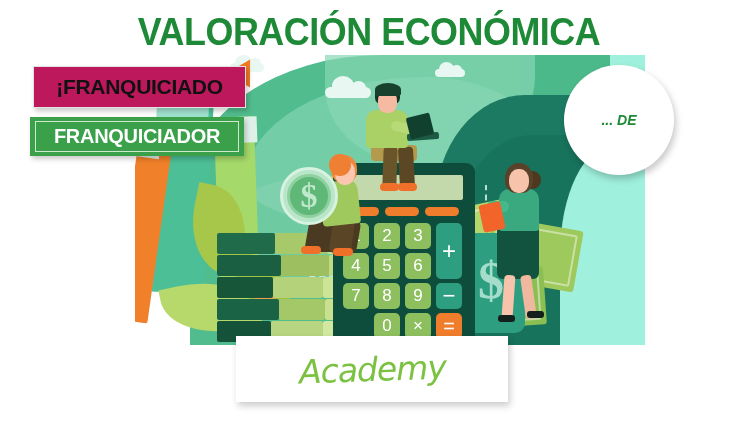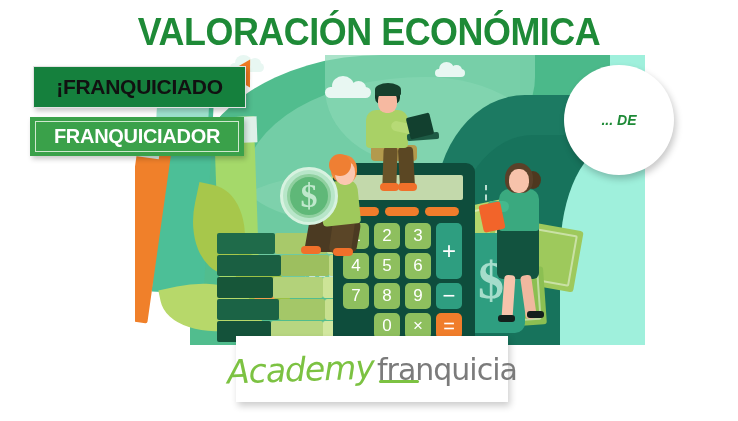--- a/index.html
+++ b/index.html
@@ -313,21 +313,21 @@
     position: absolute;
     box-sizing: border-box;
     box-shadow: 2px 3px 5px rgba(0,0,0,.22);
     display: flex;
     align-items: center;
     justify-content: center;
     z-index: 60;
   }
   #banner-franquiciado {
     left: 33px; top: 66px; width: 213px; height: 42px;
-    background: #15803d;
+    background: #be185d;
     color: #111111;
     font-weight: bold;
     font-size: 21px;
     letter-spacing: -0.3px;
     border: 1px solid #e2e2e2;
   }
   #banner-franquiciador {
     left: 30px; top: 117px; width: 214px; height: 39px;
     background: #3aa14a;
     color: #ffffff;
@@ -552,17 +552,13 @@
 <div class="banner" id="banner-franquiciador">
   <span class="inner">FRANQUICIADOR</span>
 </div>
 
 <div id="badge-proyectos">
   <span>... DE</span>
 </div>
 
 <div id="logo-card">
   <span id="logo-academy">Academy</span>
-  <span id="logo-franquicia-wrap">
-    <span id="logo-franquicia">franquicia</span>
-    <span id="logo-underline"></span>
-  </span>
 </div>
 
 </body></html>

